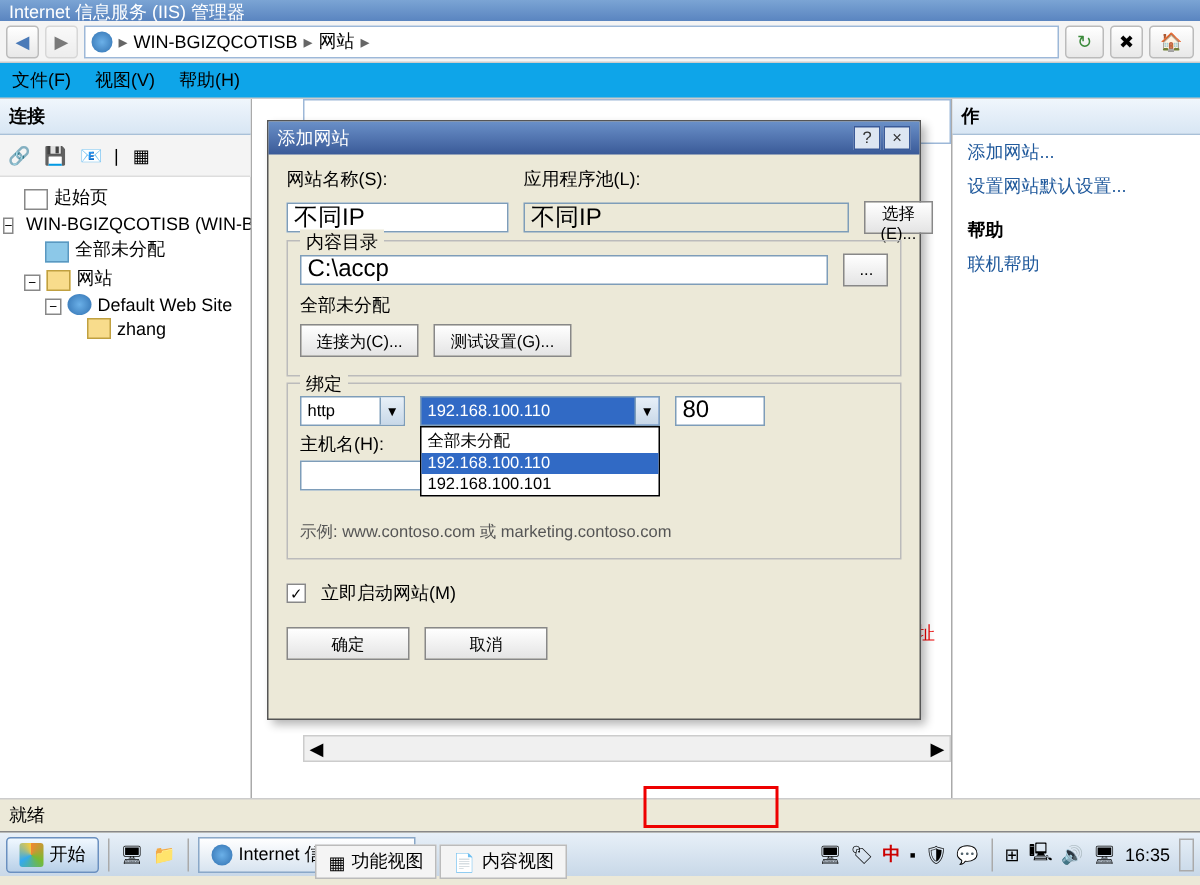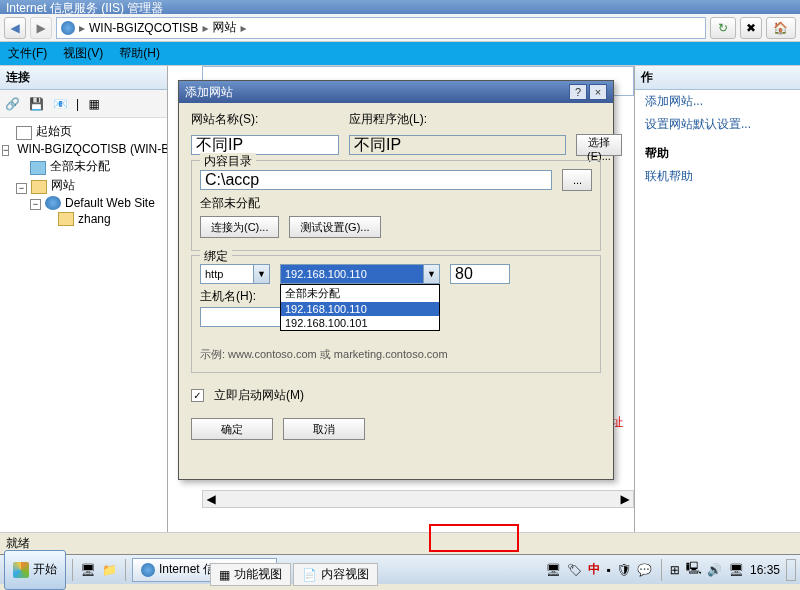--- a/index.html
+++ b/index.html
@@ -42,21 +42,21 @@
 .combo{position:relative}
 .combo .sel{height:20px;border:1px solid #7e9db9;background:#fff;display:flex;align-items:center;padding:0 18px 0 4px;font-size:11px}
 .combo .arr{position:absolute;right:1px;top:1px;width:16px;height:18px;background:linear-gradient(#e8f0f8,#c8d8e8);border-left:1px solid #7e9db9;display:flex;align-items:center;justify-content:center;cursor:pointer;font-size:9px}
 .dropdown{position:absolute;top:20px;left:0;right:0;background:#fff;border:1px solid #000;z-index:20}
 .dropdown div{padding:1px 4px;font-size:11px;cursor:pointer}
 .dropdown .hl{background:#316ac5;color:#fff}
 .annot{color:#e00;position:absolute;font-size:12px}
 .redbox{border:2px solid #e00;position:absolute}
 .status{height:22px;background:#ece9d8;border-top:1px solid #ccc;padding:2px 6px;display:flex;align-items:center}
 .taskbar{height:30px;background:linear-gradient(#e8f0f8,#c8d8e8);border-top:1px solid #888;display:flex;align-items:center;padding:0 4px;gap:4px}
-.startbtn{height:40px;padding:0 8px;background:linear-gradient(#f0f8ff,#b8d0e8);border:1px solid #6a90c0;border-radius:3px;display:flex;align-items:center;gap:4px;cursor:pointer}
+.startbtn{height:24px;padding:0 8px;background:linear-gradient(#f0f8ff,#b8d0e8);border:1px solid #6a90c0;border-radius:3px;display:flex;align-items:center;gap:4px;cursor:pointer}
 .tbsep{width:1px;height:22px;background:#aaa;margin:0 2px}
 .taskbtn{height:24px;padding:0 8px;background:linear-gradient(#fff,#d8e4f0);border:1px solid #8aa8c8;display:flex;align-items:center;gap:4px;cursor:pointer;font-size:11px}
 .tray{margin-left:auto;display:flex;align-items:center;gap:6px;font-size:11px}
 .viewtabs{position:absolute;bottom:4px;left:210px;display:flex;gap:2px}
 .viewtab{border:1px solid #bbb;background:#f4f4f4;padding:2px 8px;display:flex;align-items:center;gap:4px;cursor:pointer;font-size:11px}
 .chk{width:13px;height:13px;border:1px solid #888;background:#fff;display:inline-flex;align-items:center;justify-content:center;font-size:10px}
 </style>
 </head>
 <body>
 

